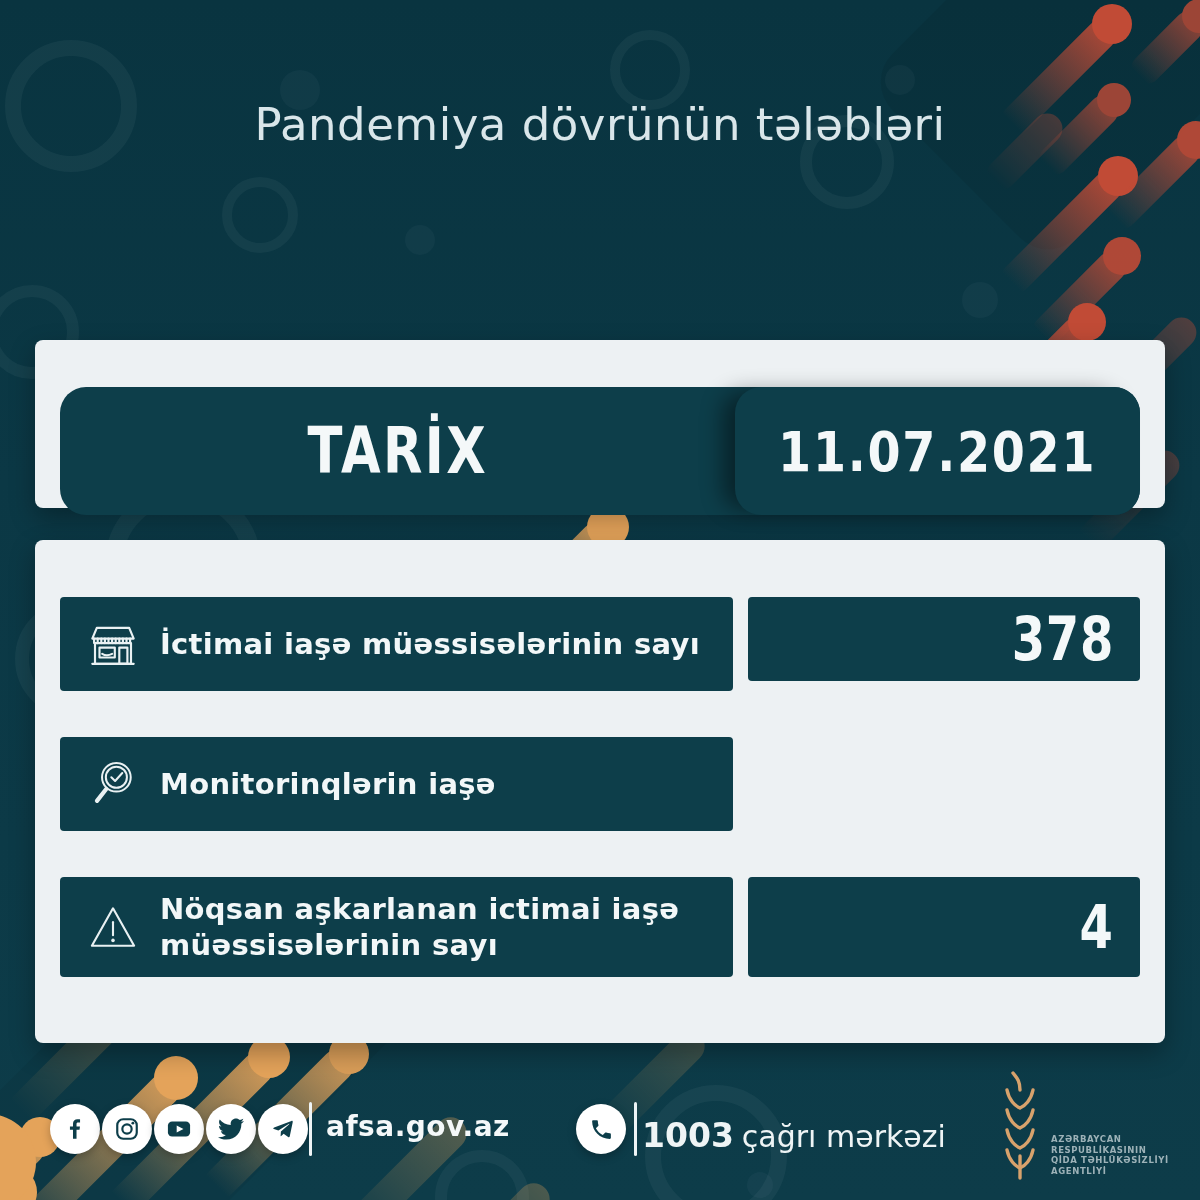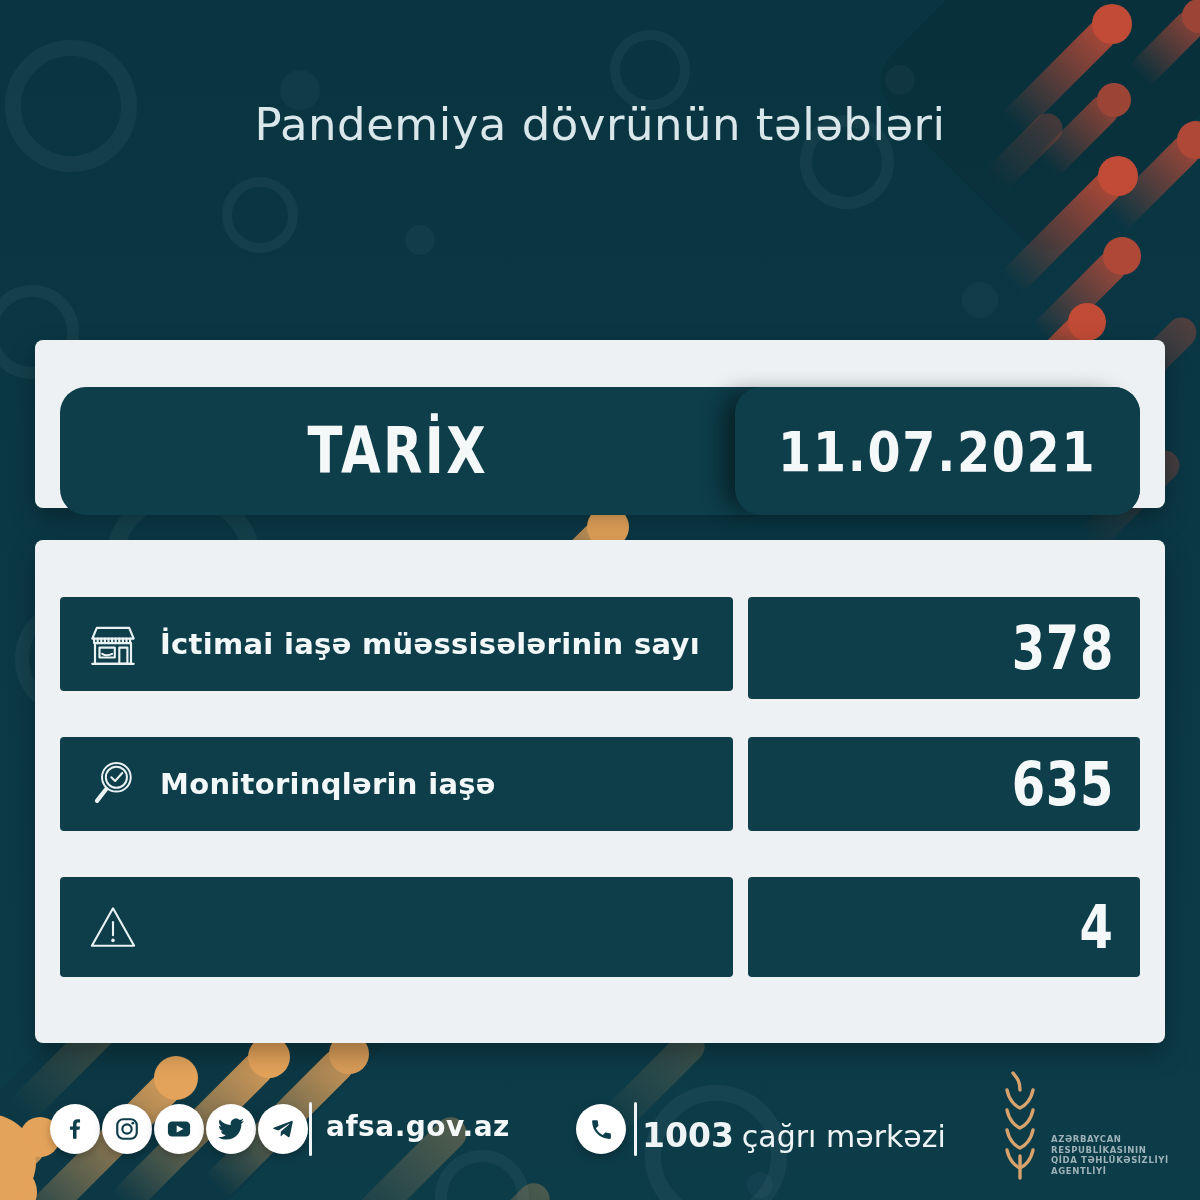--- a/index.html
+++ b/index.html
@@ -184,47 +184,45 @@
           <path d="M11 24 v5 M15 24 v5 M19 24 v5 M23 24 v5 M27 24 v5 M31 24 v5 M35 24 v5 M39 24 v5 M43 24 v5 M47 24 v5 M51 24 v5"></path>
           <rect x="12" y="29" width="40" height="23"></rect>
           <rect x="17" y="34" width="17" height="11"></rect>
           <path d="M20 41 q5 3 11 0"></path>
           <rect x="39" y="34" width="9" height="18"></rect>
           <path d="M9 52 H55"></path>
         </svg>
       </span>
       <span class="row-text">İctimai iaşə müəssisələrinin sayı</span>
     </div>
-    <div class="row-value dark" style="top:57px;height:102px;">
+    <div class="row-value dark" style="top:57px;height:84px;">
       <span class="cond row-num">378</span>
     </div>
 
     <div class="row-label dark" style="top:197px;height:94px;">
       <span class="row-icon">
         <svg width="54" height="54" viewBox="0 0 64 64" fill="none" stroke="#e9f1f3" stroke-width="2.4" stroke-linecap="round" stroke-linejoin="round">
           <circle cx="36" cy="24" r="17"></circle>
           <circle cx="36" cy="24" r="12.5"></circle>
           <path d="M30 24 l4.5 4.5 L43 19"></path>
           <path d="M24 38 L13 52" stroke-width="5"></path>
         </svg>
       </span>
       <span class="row-text">Monitorinqlərin iaşə</span>
     </div>
-    <div class="row-value dark" style="top:197px;height:94px;">
-      <span class="cond row-num">635</span>
-    </div>
 
     <div class="row-label dark" style="top:337px;height:100px;">
       <span class="row-icon">
         <svg width="52" height="50" viewBox="0 0 64 60" fill="none" stroke="#e9f1f3" stroke-width="2.6" stroke-linejoin="round" stroke-linecap="round">
           <path d="M32 7 L58 53 H6 Z"></path>
           <path d="M32 24 V40"></path>
           <circle cx="32" cy="46.5" r="2.2" fill="#e9f1f3" stroke="none"></circle>
         </svg>
       </span>
+      <span class="row-text">Nöqsan aşkarlanan ictimai iaşə müəssisələrinin sayı</span>
     </div>
     <div class="row-value dark" style="top:337px;height:100px;">
       <span class="cond row-num">4</span>
     </div>
 
   </div>
 
   <div class="footer">
 
     <span class="soc" style="left:50px;">

